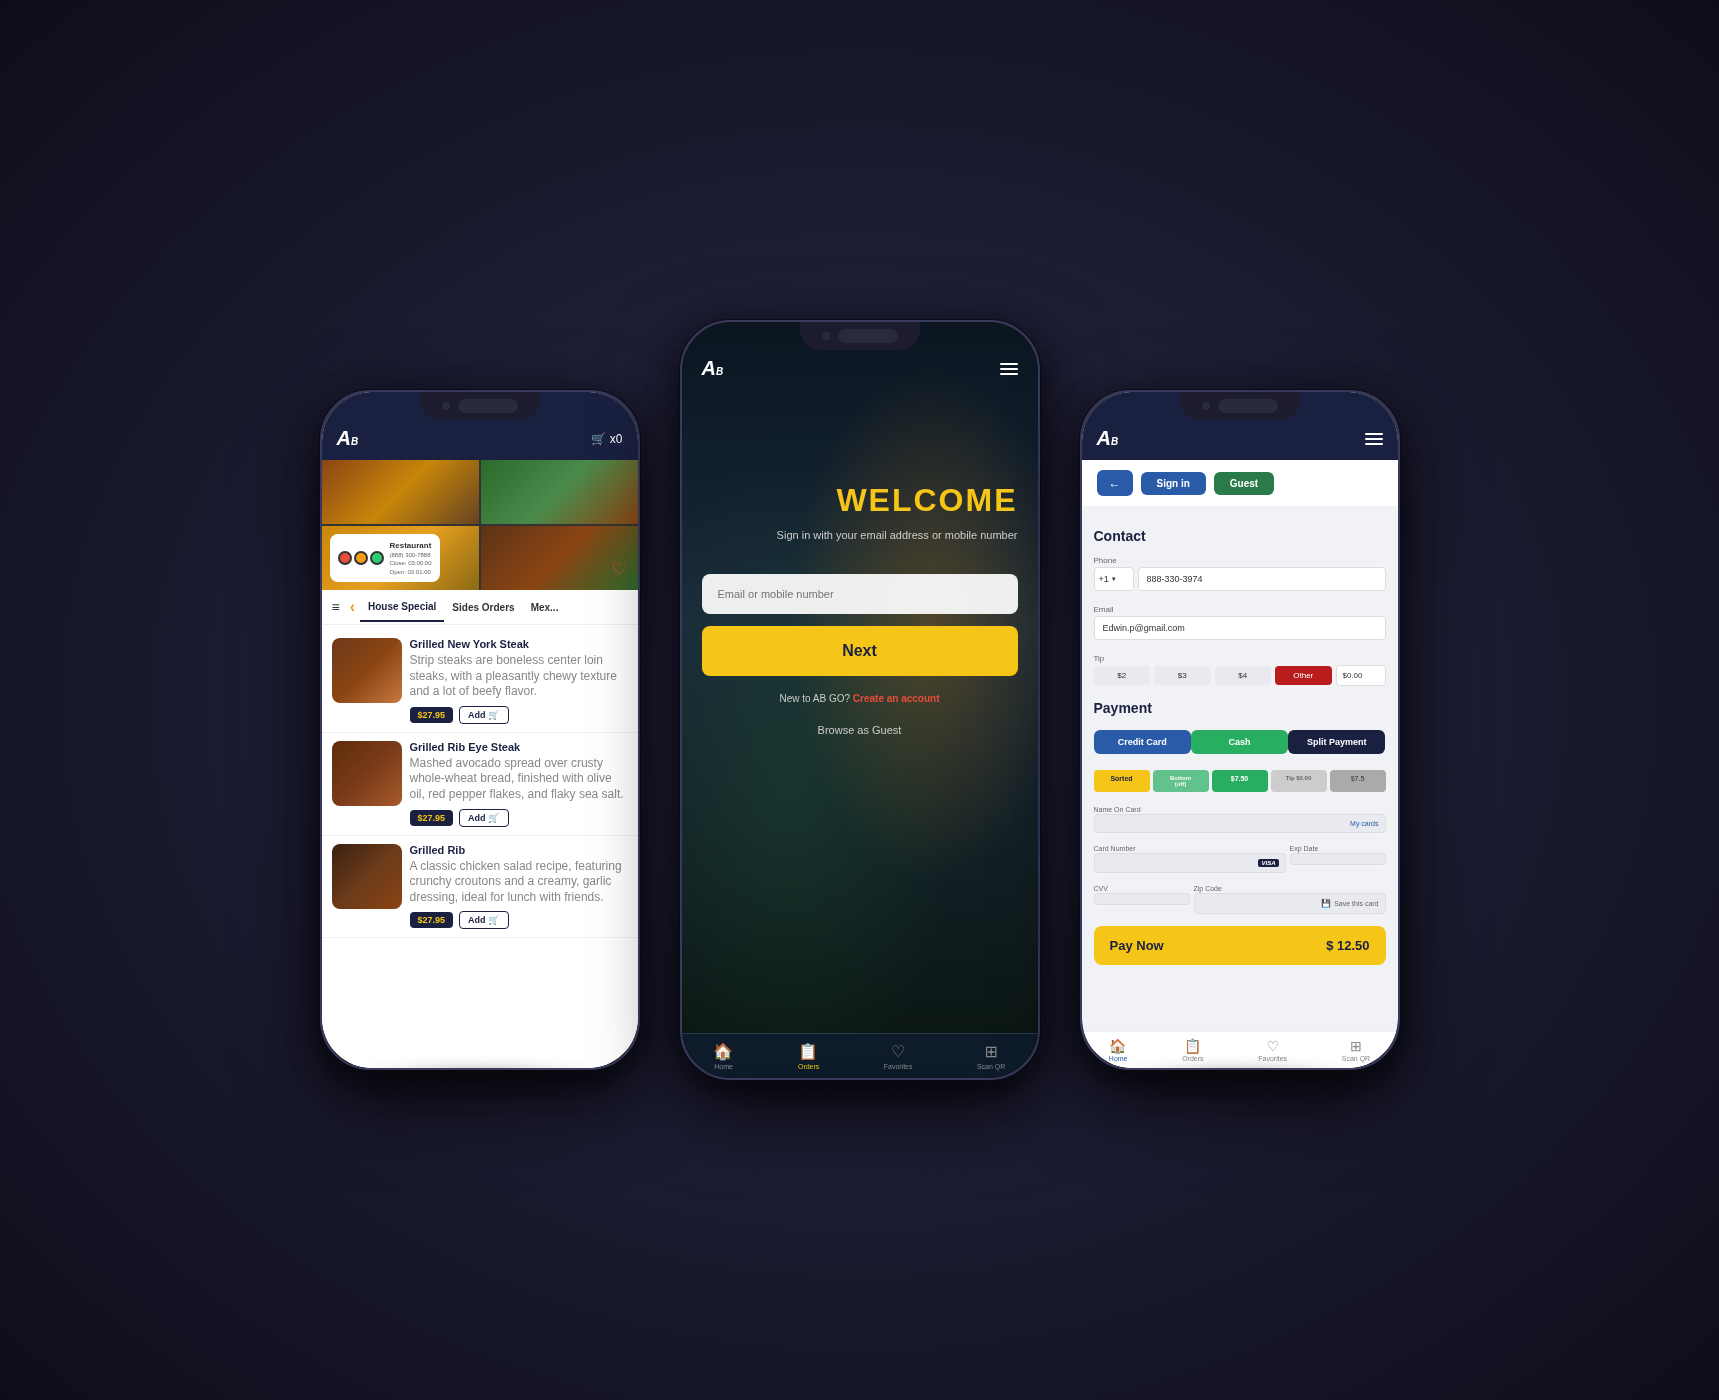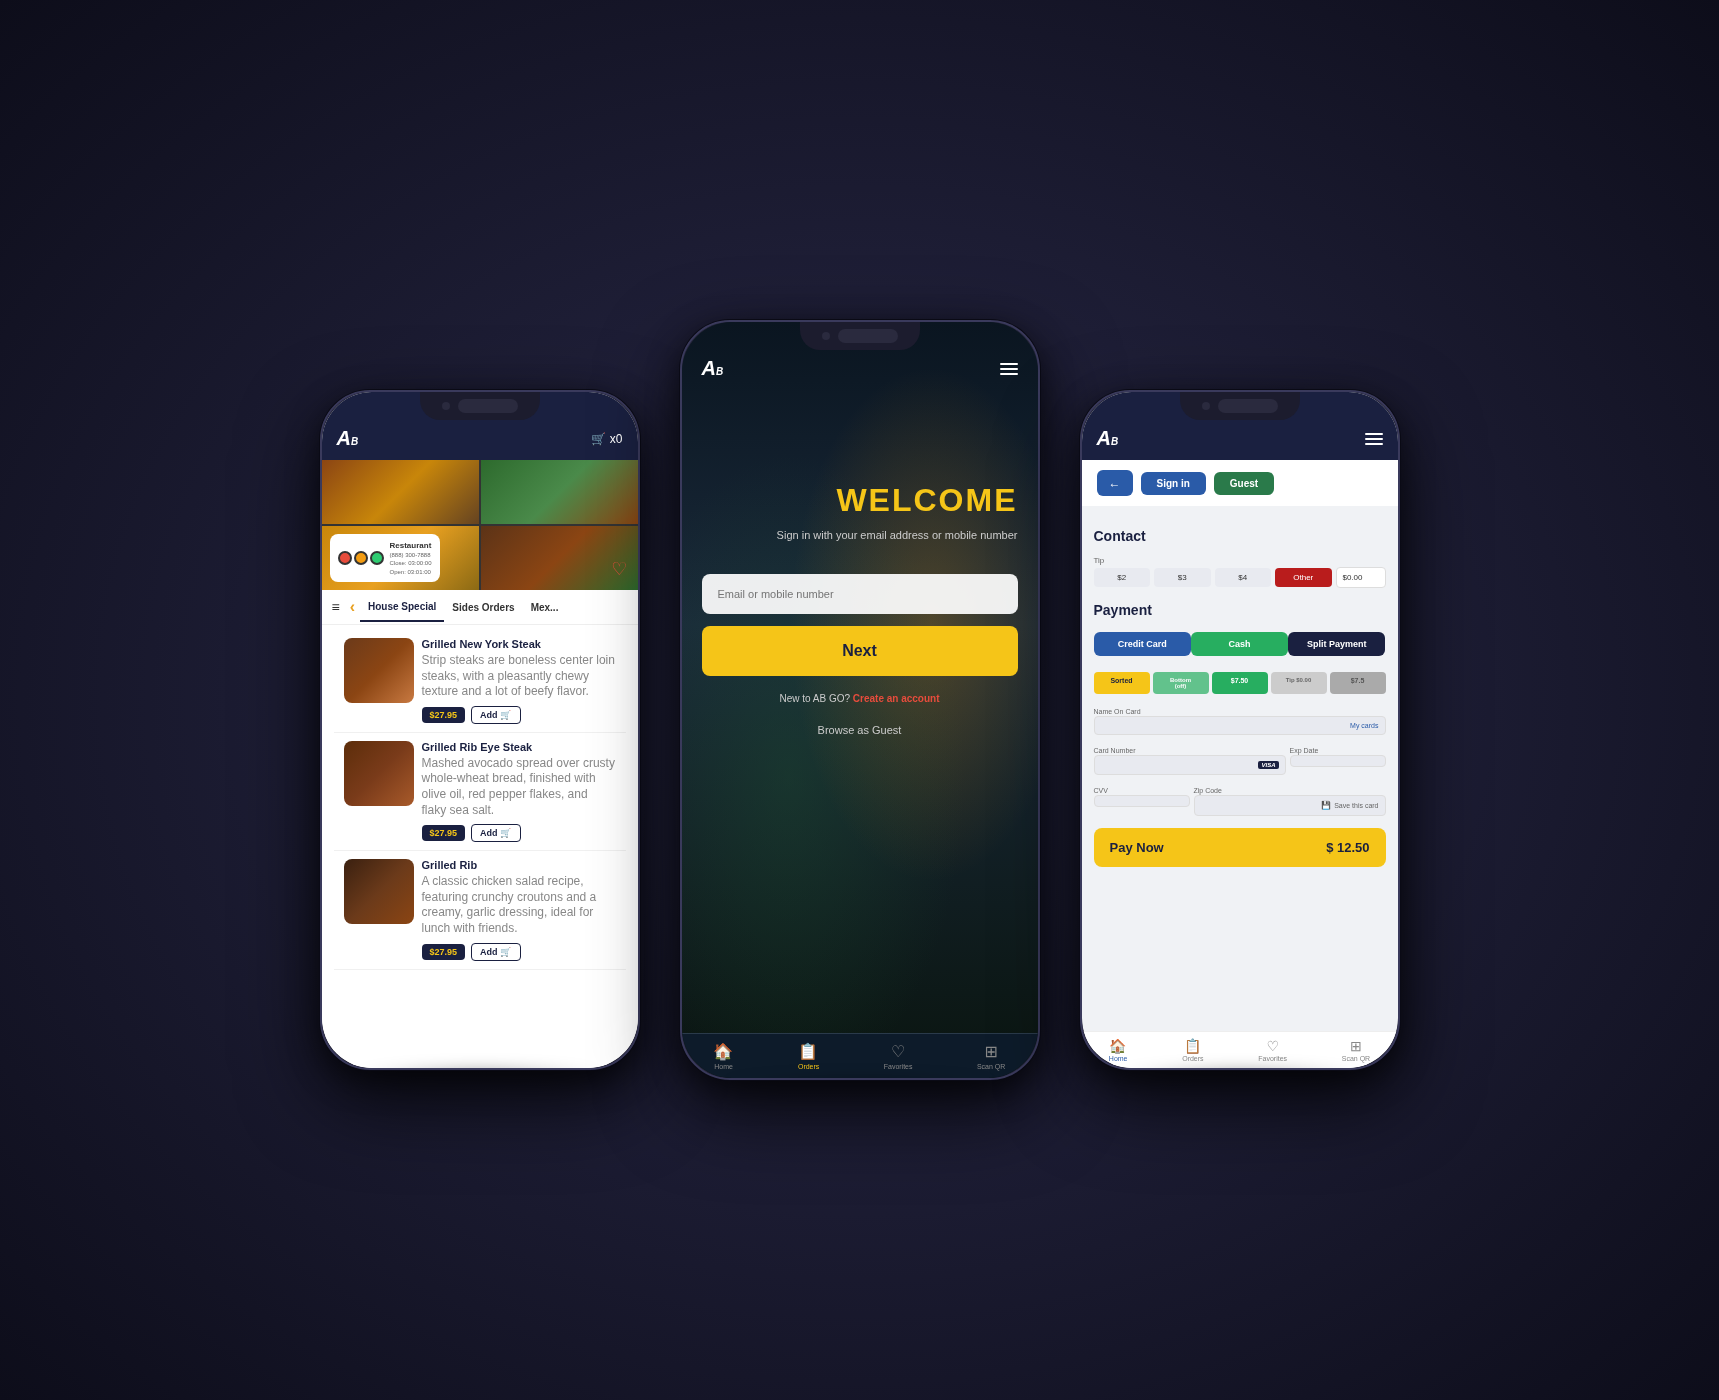--- a/index.html
+++ b/index.html
@@ -244,21 +244,21 @@
     .tab-item.active {
       color: #1a2040;
       border-bottom: 2px solid #1a2040;
     }
 
     
     .menu-items-list {
       flex: 1;
       overflow: hidden;
       background: white;
-      padding: 5px 12px;
+      padding: 5px 0;
     }
 
     .menu-item-card {
       display: flex;
       padding: 8px 10px;
       border-bottom: 1px solid #f0f0f0;
       gap: 8px;
     }
 
     .menu-item-img {
@@ -929,21 +929,35 @@
       <div class="phone3-nav-header">
         <button class="back-btn-blue">←</button>
         <button class="sign-in-btn">Sign in</button>
         <button class="guest-btn">Guest</button>
       </div>
 
       <div class="payment-content">
 
         <div class="section-title">Contact</div>
 
-
+        <div class="form-group">
+          <div class="form-label">Phone</div>
+          <div class="phone-input-group">
+            <div class="country-code">
+              <span>+1</span>
+              <span style="font-size:6px;">▼</span>
+            </div>
+            <input class="form-input" value="888-330-3974" style="flex: 1 1 0%;">
+          </div>
+        </div>
+
+        <div class="form-group">
+          <div class="form-label">Email</div>
+          <input class="form-input" value="Edwin.p@gmail.com" style="">
+        </div>
 
         <div class="tip-section">
           <div class="form-label">Tip</div>
           <div style="display:flex; gap:4px; align-items:center;">
             <button class="tip-btn">$2</button>
             <button class="tip-btn">$3</button>
             <button class="tip-btn">$4</button>
             <button class="tip-btn active">Other</button>
             <div class="tip-amount-input">$0.00</div>
           </div>

